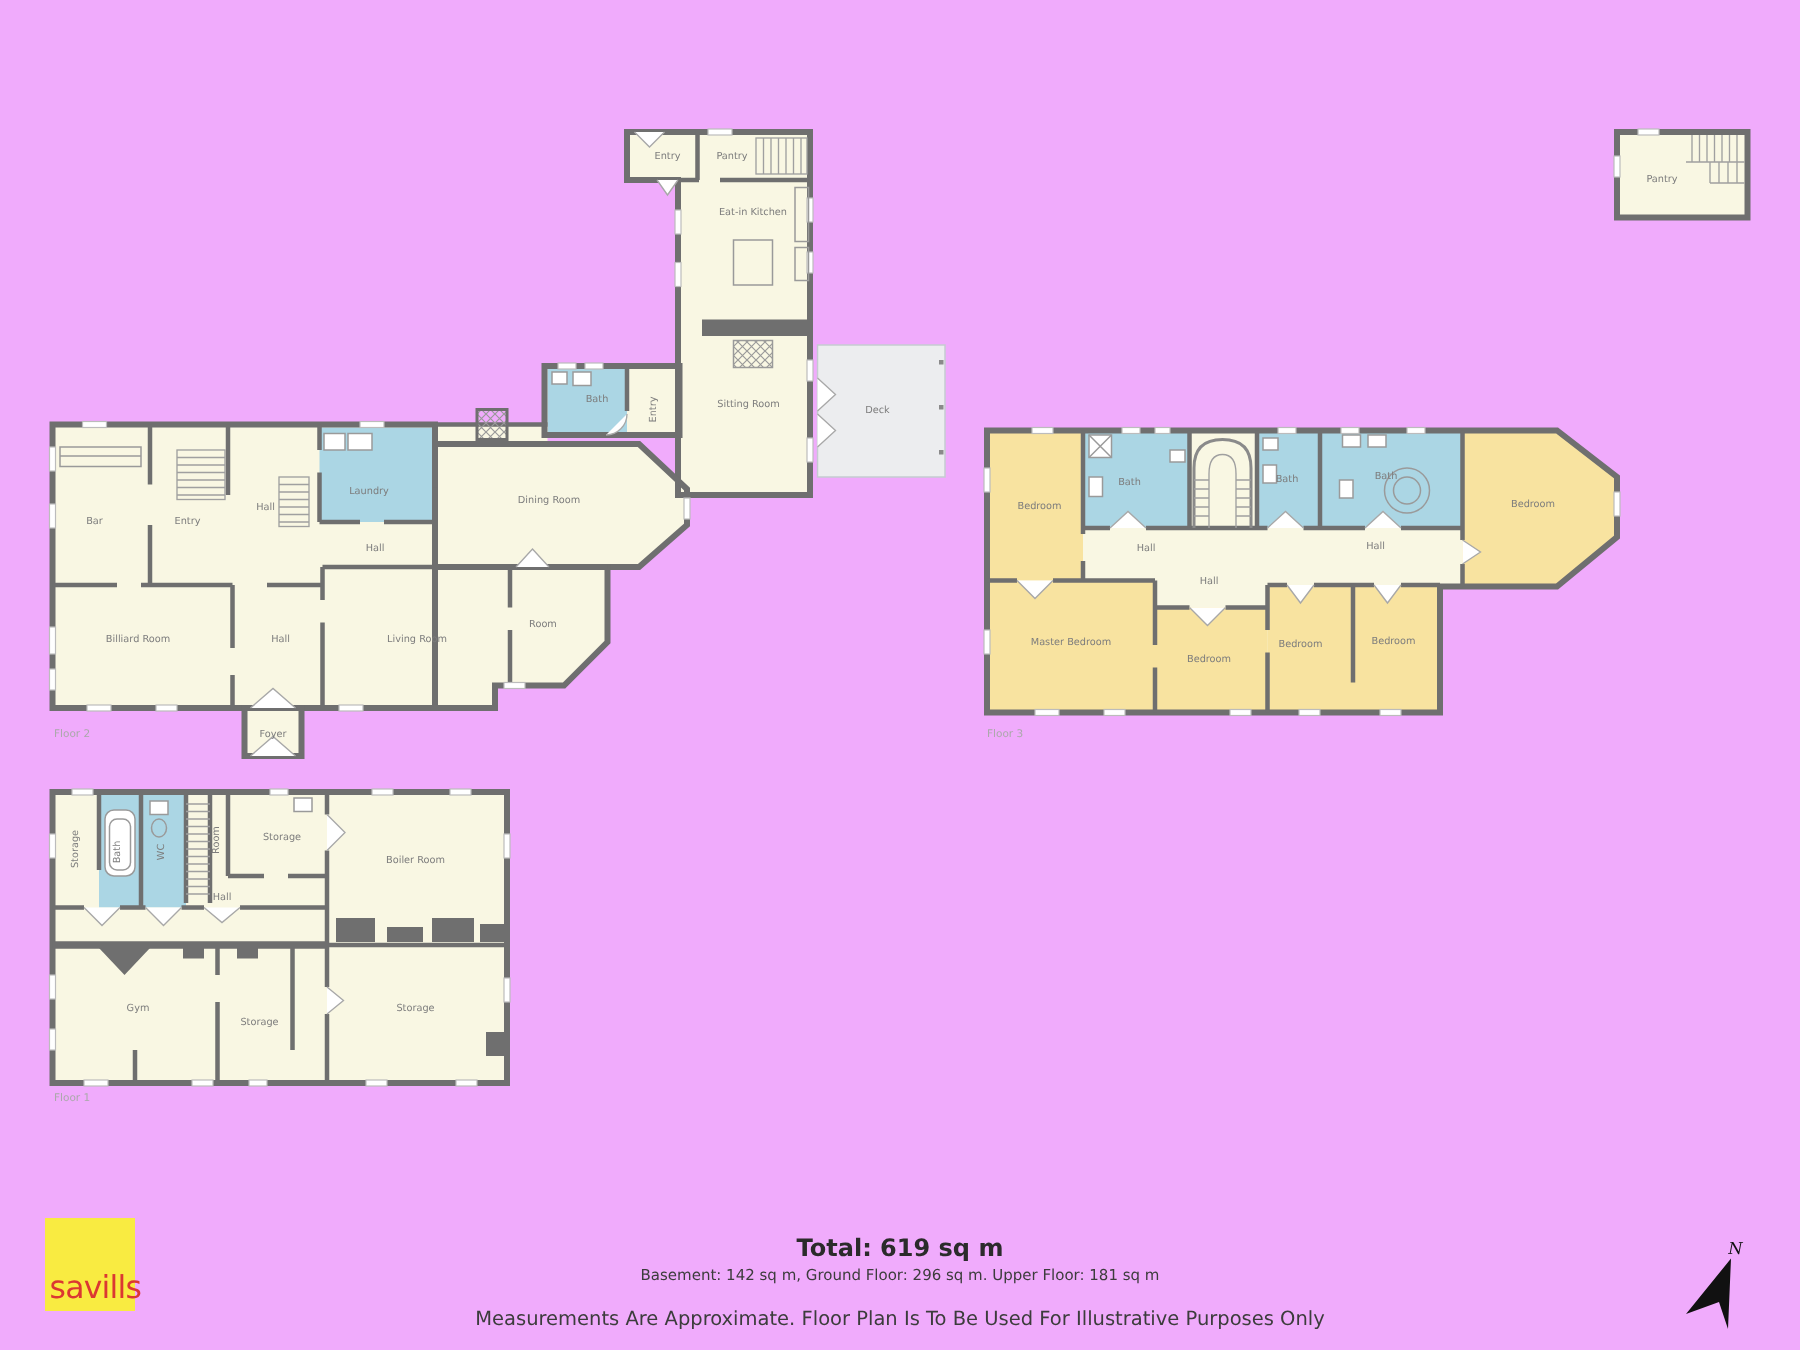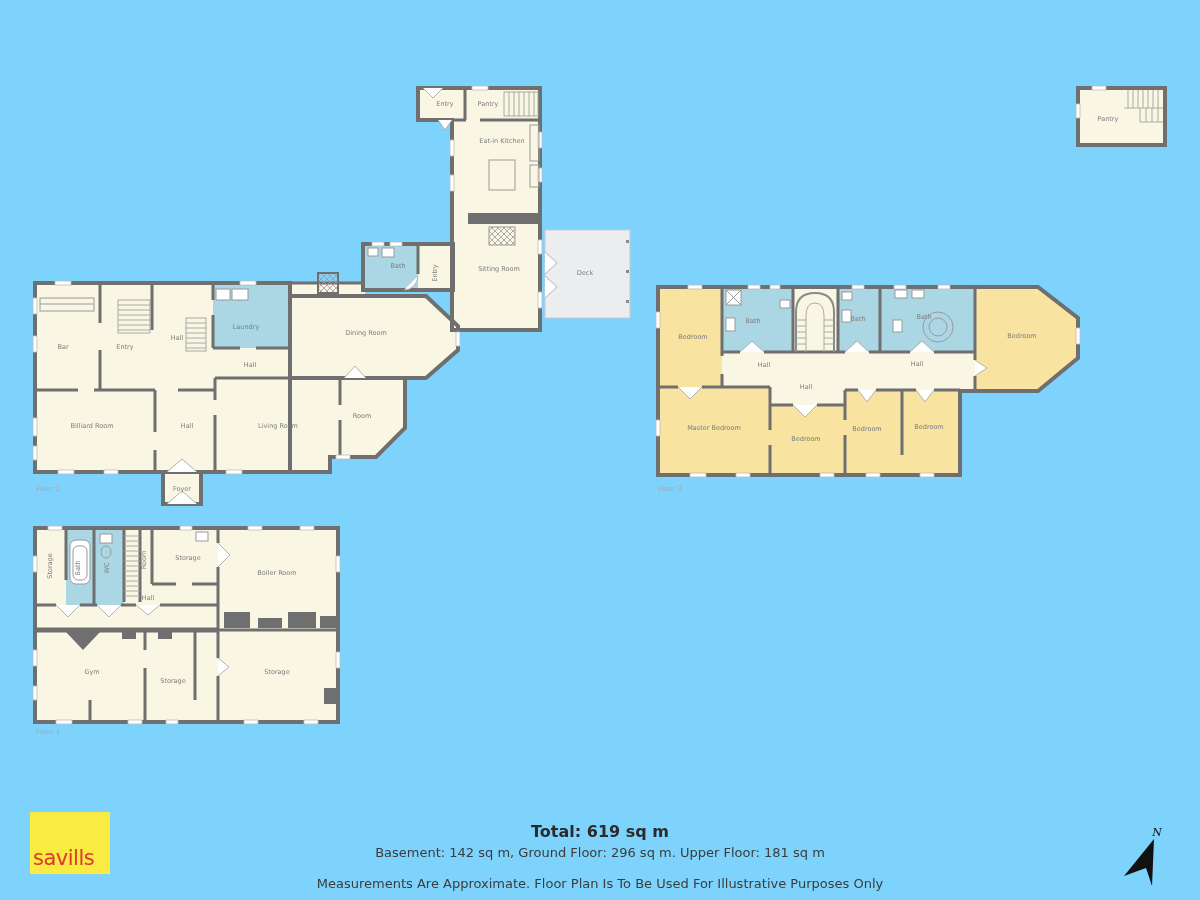--- a/index.html
+++ b/index.html
@@ -1,16 +1,16 @@
 <!DOCTYPE html>
 <html><head>
 <meta charset="utf-8">
 <style>
   html,body{margin:0;padding:0;background:#fff;}
-  .page{position:relative;width:1200px;height:900px;background:#7dd3fc;overflow:hidden;
+  .page{position:relative;width:1200px;height:900px;background:#f0abfc;overflow:hidden;
         font-family:"DejaVu Sans",sans-serif;}
   svg{position:absolute;left:0;top:0;}
 
   
   .fill-room{fill:#F9F7E3;}
   .fill-bed{fill:#F8E3A0;}
   .fill-bath{fill:#ABD6E4;}
   .fill-deck{fill:#ECEDEF;stroke:#C5CBD1;stroke-width:1;}
   .fill-wallblock{fill:#6f6f6f;stroke:none;}
   .wall{fill:none;stroke:#6f6f6f;stroke-width:4;}
@@ -23,25 +23,25 @@
   .fixture{fill:#ffffff;stroke:#9a9a9a;stroke-width:1;}
   .fixture2{fill:none;stroke:#9a9a9a;stroke-width:1;}
   .dot{fill:#8a8a8a;}
   .room-label{font-family:"DejaVu Sans",sans-serif;font-size:6.5px;fill:#7d7d7d;text-anchor:middle;}
   .floor-label{font-family:"DejaVu Sans",sans-serif;font-size:7px;fill:#a9a9a9;text-anchor:start;}
   .north-n{font-family:"DejaVu Serif",serif;font-style:italic;font-size:11px;fill:#111;text-anchor:middle;}
 
   
   .summary{position:absolute;left:0;top:822px;width:100%;text-align:center;color:#3c3c3c;}
   .summary .total{font-size:16px;font-weight:bold;color:#2b2b2b;margin:0 0 4px 0;}
-  .summary .areas{font-size:13px;margin:0 0 5px 0;}
+  .summary .areas{font-size:10px;margin:0 0 5px 0;}
   .summary .disclaimer{font-size:13px;margin:16px;}
 
   
-  .logo{position:absolute;left:30px;top:812px;width:80px;height:62px;background:#F9EB41;}
+  .logo{position:absolute;left:30px;top:812px;width:60px;height:62px;background:#F9EB41;}
   .logo span{position:absolute;left:3px;bottom:4px;font-size:21px;font-weight:normal;
              color:#DB3832;letter-spacing:-0.5px;font-family:"DejaVu Sans",sans-serif;}
 </style>
 </head>
 <body>
 
 <div class="page">
 
 <svg width="1200" height="900" viewBox="0 0 1200 900">
   <defs>

